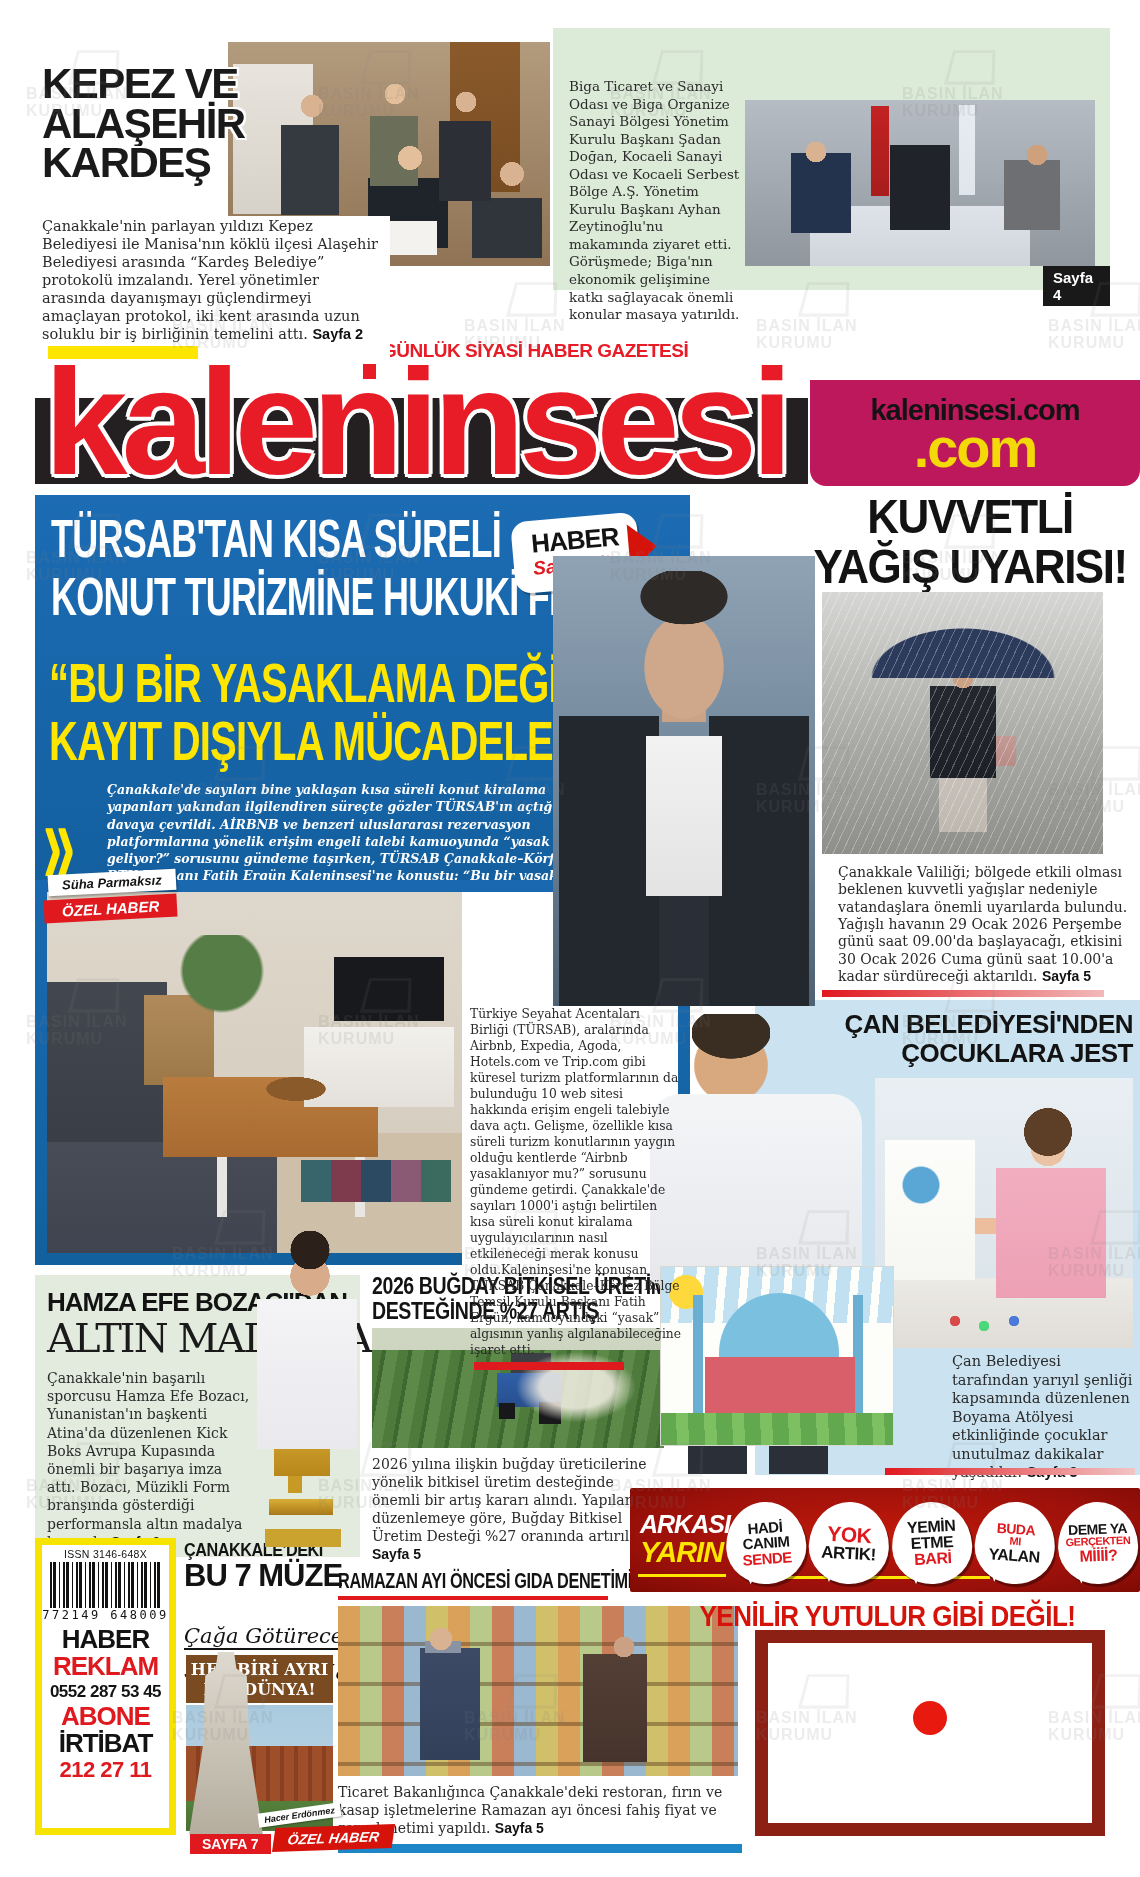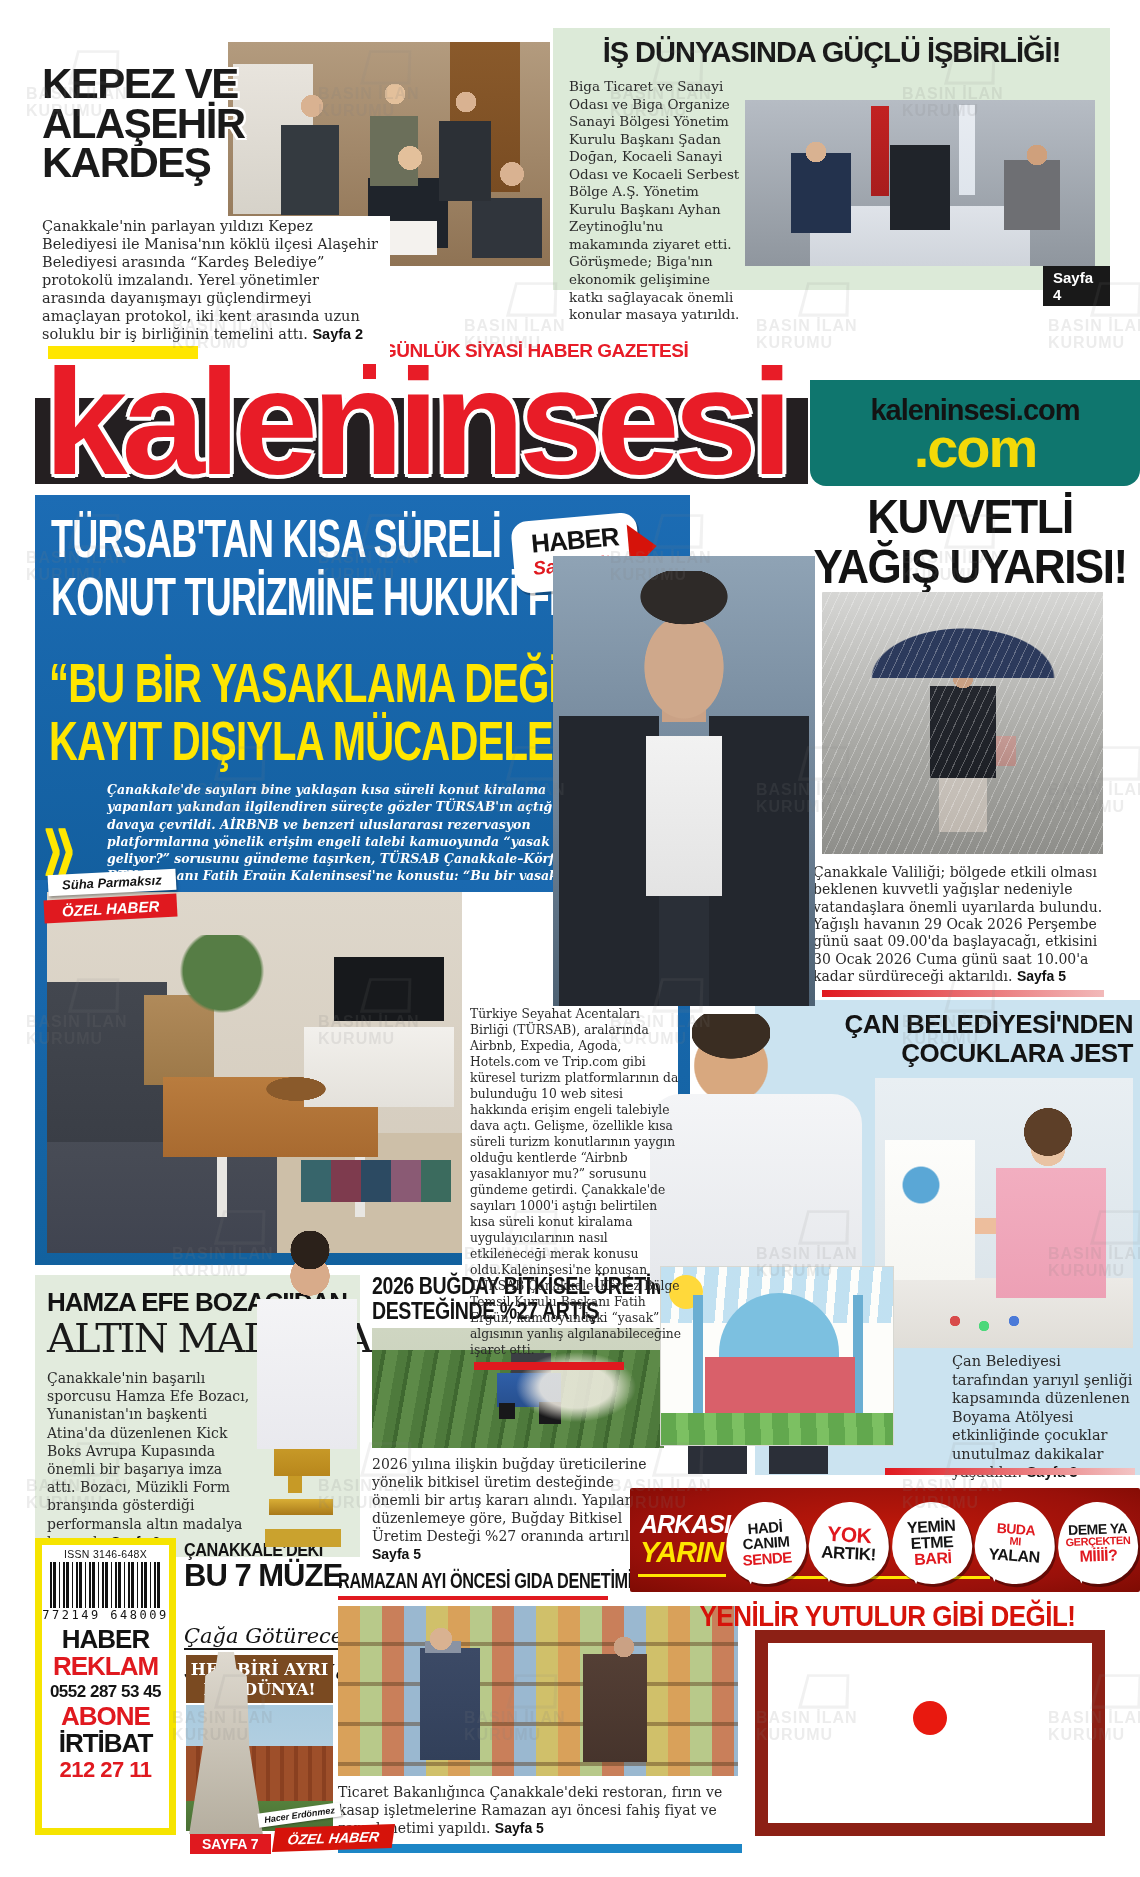--- a/index.html
+++ b/index.html
@@ -60,21 +60,21 @@
   .mh-price{position:absolute;left:213px;top:351px;font-size:11px;font-weight:bold;}
   .mh-issue{position:absolute;left:277px;top:351px;font-size:11px;font-weight:bold;}
   .mh-year{position:absolute;left:333px;top:351px;font-size:11px;font-weight:bold;}
   .mh-redsq{position:absolute;left:363px;top:337px;width:13px;height:42px;background:#e81c27;}
   .mh-tagline{position:absolute;left:382px;top:340px;font-size:19px;font-weight:bold;color:#e81c27;
     letter-spacing:-0.5px;white-space:nowrap;}
   .mh-blackbar{position:absolute;left:35px;top:398px;width:773px;height:86px;background:#241f21;}
   .mh-logo{position:absolute;left:44px;top:356px;z-index:2;font-size:150px;font-weight:bold;
     color:#e81c27;letter-spacing:-6px;line-height:0.88;
     text-shadow:4px 0 0 #fff,-4px 0 0 #fff,0 4px 0 #fff,0 -4px 0 #fff,3px 3px 0 #fff,-3px 3px 0 #fff,3px -3px 0 #fff,-3px -3px 0 #fff;}
-  .mh-web{position:absolute;left:810px;top:380px;width:330px;height:106px;background:#0f766e;border-radius:0 0 16px 16px;}
+  .mh-web{position:absolute;left:810px;top:380px;width:330px;height:106px;background:#be185d;border-radius:0 0 16px 16px;}
   .mh-web-text{margin-top:14px;text-align:center;font-size:29px;font-weight:bold;color:#131313;letter-spacing:-1px;}
   .mh-web-ghost{text-align:center;font-size:56px;font-weight:bold;color:#f3d908;letter-spacing:-2px;line-height:0.75;}
 
   
   .lead{position:absolute;left:35px;top:495px;width:655px;height:392px;
     background:linear-gradient(180deg,#1c6cb4,#135f9f);}
   .lead-h1,.lead-h2{position:absolute;left:16px;font-weight:bold;color:#fff;font-size:48px;
     letter-spacing:-1px;white-space:nowrap;transform:scale(0.75,1.1);transform-origin:left top;}
   .lead-h1{top:14px;} .lead-h2{top:72px;}
   .lead-s1,.lead-s2{position:absolute;left:14px;font-weight:bold;color:#ffe600;font-size:50px;
@@ -137,21 +137,21 @@
   #photo-rain{position:absolute;left:822px;top:592px;width:281px;height:262px;
     background:
       repeating-linear-gradient(115deg,rgba(255,255,255,0.28) 0 1px,transparent 1px 8px) 0 0/100% 100%,
       radial-gradient(ellipse 92px 50px at 50% 100%,#2c3a5c 98%,transparent) 50% 17%/184px 50px,
       radial-gradient(circle,#caa184 60%,transparent 61%) 50% 31%/24px 24px,
       linear-gradient(#24272e,#1d2026) 50% 55%/66px 92px,
       linear-gradient(#cbc5be,#bfb8b0) 50% 88%/48px 80px,
       linear-gradient(#c49a94,#b88c86) 66% 62%/26px 30px,
       linear-gradient(180deg,#d6d6d4,#a7a7a3 60%,#8e8e8a);
     background-repeat:no-repeat;}
-  .rain-body{position:absolute;left:813px;top:864px;width:302px;margin:0;font-size:14px;line-height:1.24;}
+  .rain-body{position:absolute;left:838px;top:864px;width:302px;margin:0;font-size:14px;line-height:1.24;}
   .rain-redbar{position:absolute;left:822px;top:990px;width:282px;height:7px;
     background:linear-gradient(90deg,#e0191f,#f2b9b9);}
 
   
   .can-panel{position:absolute;left:755px;top:1000px;width:385px;height:475px;background:#cbe3f0;}
   .can-t{position:absolute;left:815px;top:1010px;width:318px;text-align:right;z-index:2;
     font-size:26px;font-weight:bold;letter-spacing:-0.5px;line-height:1.12;color:#131313;}
   #photo-kids{position:absolute;left:875px;top:1078px;width:258px;height:270px;
     background:
       radial-gradient(circle,#5d3f28 60%,transparent 61%) 72% 12%/56px 56px,
@@ -324,21 +324,20 @@
       <div>KARDEŞ</div>
     </h1>
     <p class="kepez-body serif">
       <span>Çanakkale'nin parlayan yıldızı Kepez Belediyesi ile Manisa'nın köklü ilçesi Alaşehir Belediyesi arasında “Kardeş Belediye” protokolü imzalandı. Yerel yönetimler arasında dayanışmayı güçlendirmeyi amaçlayan protokol, iki kent arasında uzun soluklu bir iş birliğinin temelini attı.</span>
       <b class="pgref">Sayfa 2</b>
       <span class="yellowbar"></span>
     </p>
   </section>
 
   <section class="biga">
-    <h2 class="biga-title">İŞ DÜNYASINDA GÜÇLÜ İŞBİRLİĞİ!</h2>
     <p class="biga-body serif">Biga Ticaret ve Sanayi Odası ve Biga Organize Sanayi Bölgesi Yönetim Kurulu Başkanı Şadan Doğan, Kocaeli Sanayi Odası ve Kocaeli Serbest Bölge A.Ş. Yönetim Kurulu Başkanı Ayhan Zeytinoğlu'nu makamında ziyaret etti. Görüşmede; Biga'nın ekonomik gelişimine katkı sağlayacak önemli konular masaya yatırıldı.</p>
     <div id="photo-biga"></div>
     <div class="biga-badge">Sayfa 4</div>
   </section>
 
   <header>
     <span class="mh-date">29 Ocak 2026 Perşembe</span>
     <span class="mh-price">FİYAT: 7 TL</span>
     <span class="mh-issue">SAYI: 5999</span>
     <span class="mh-year">YIL: 21</span>

